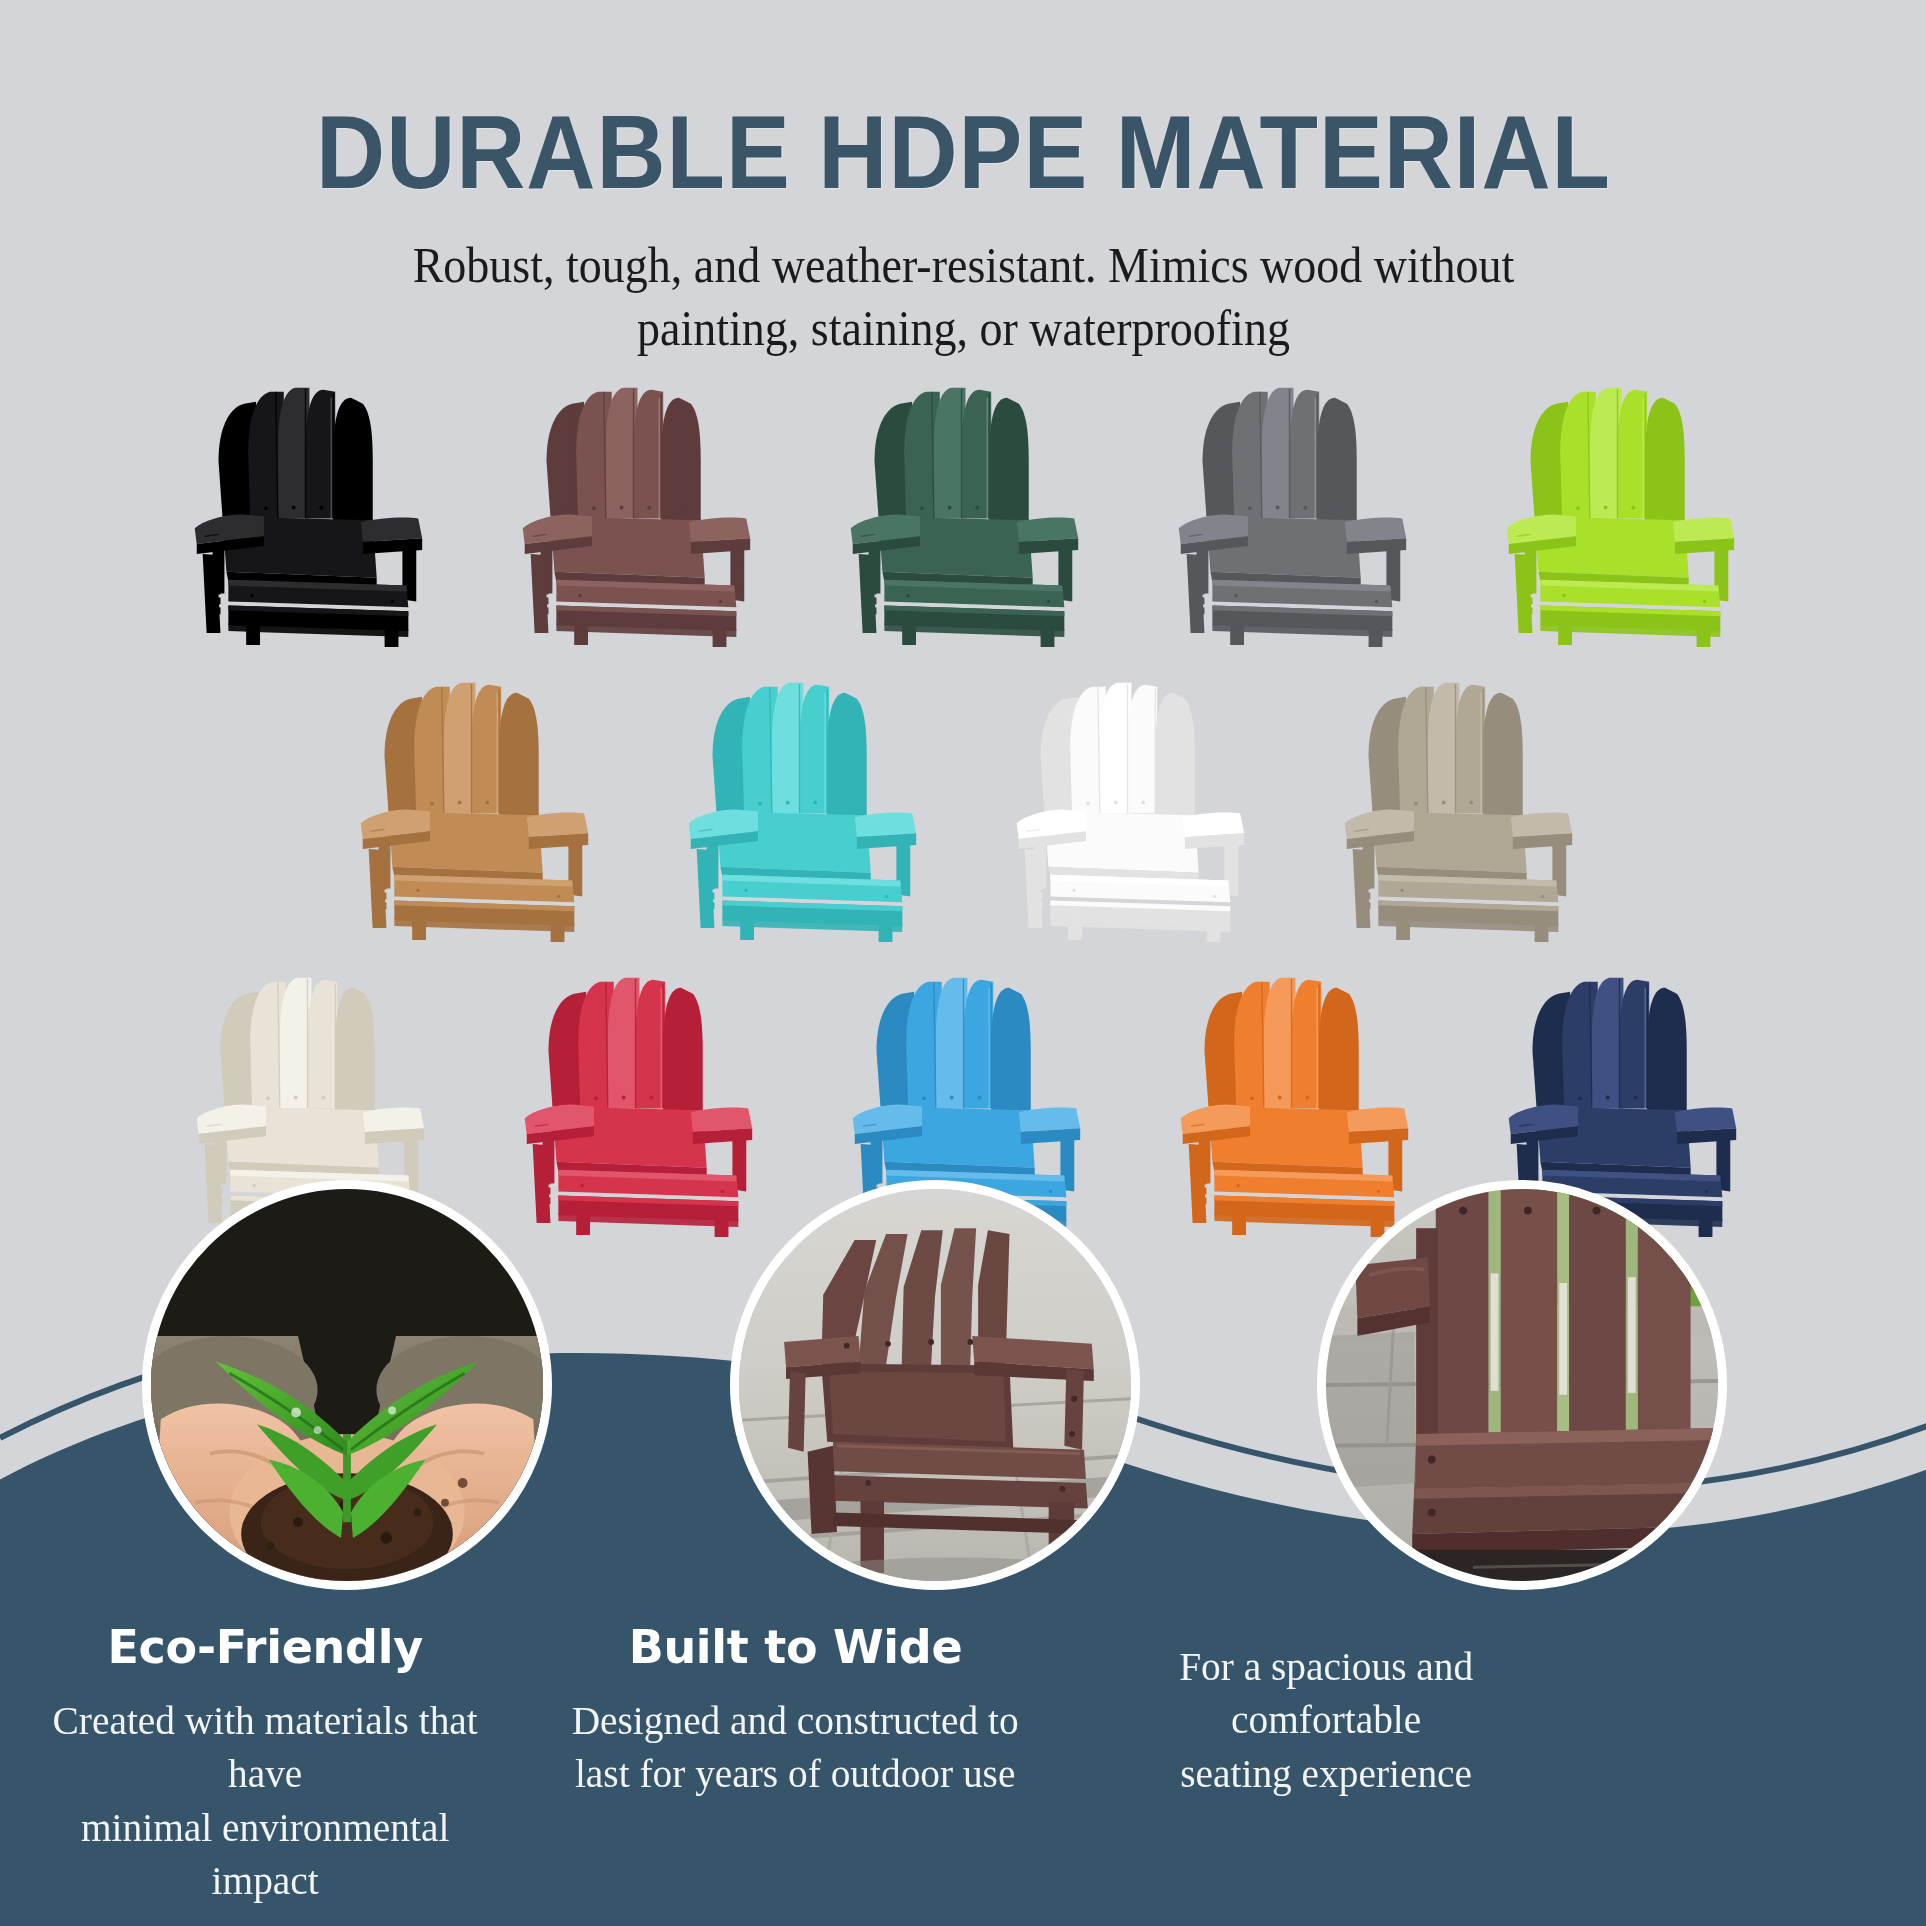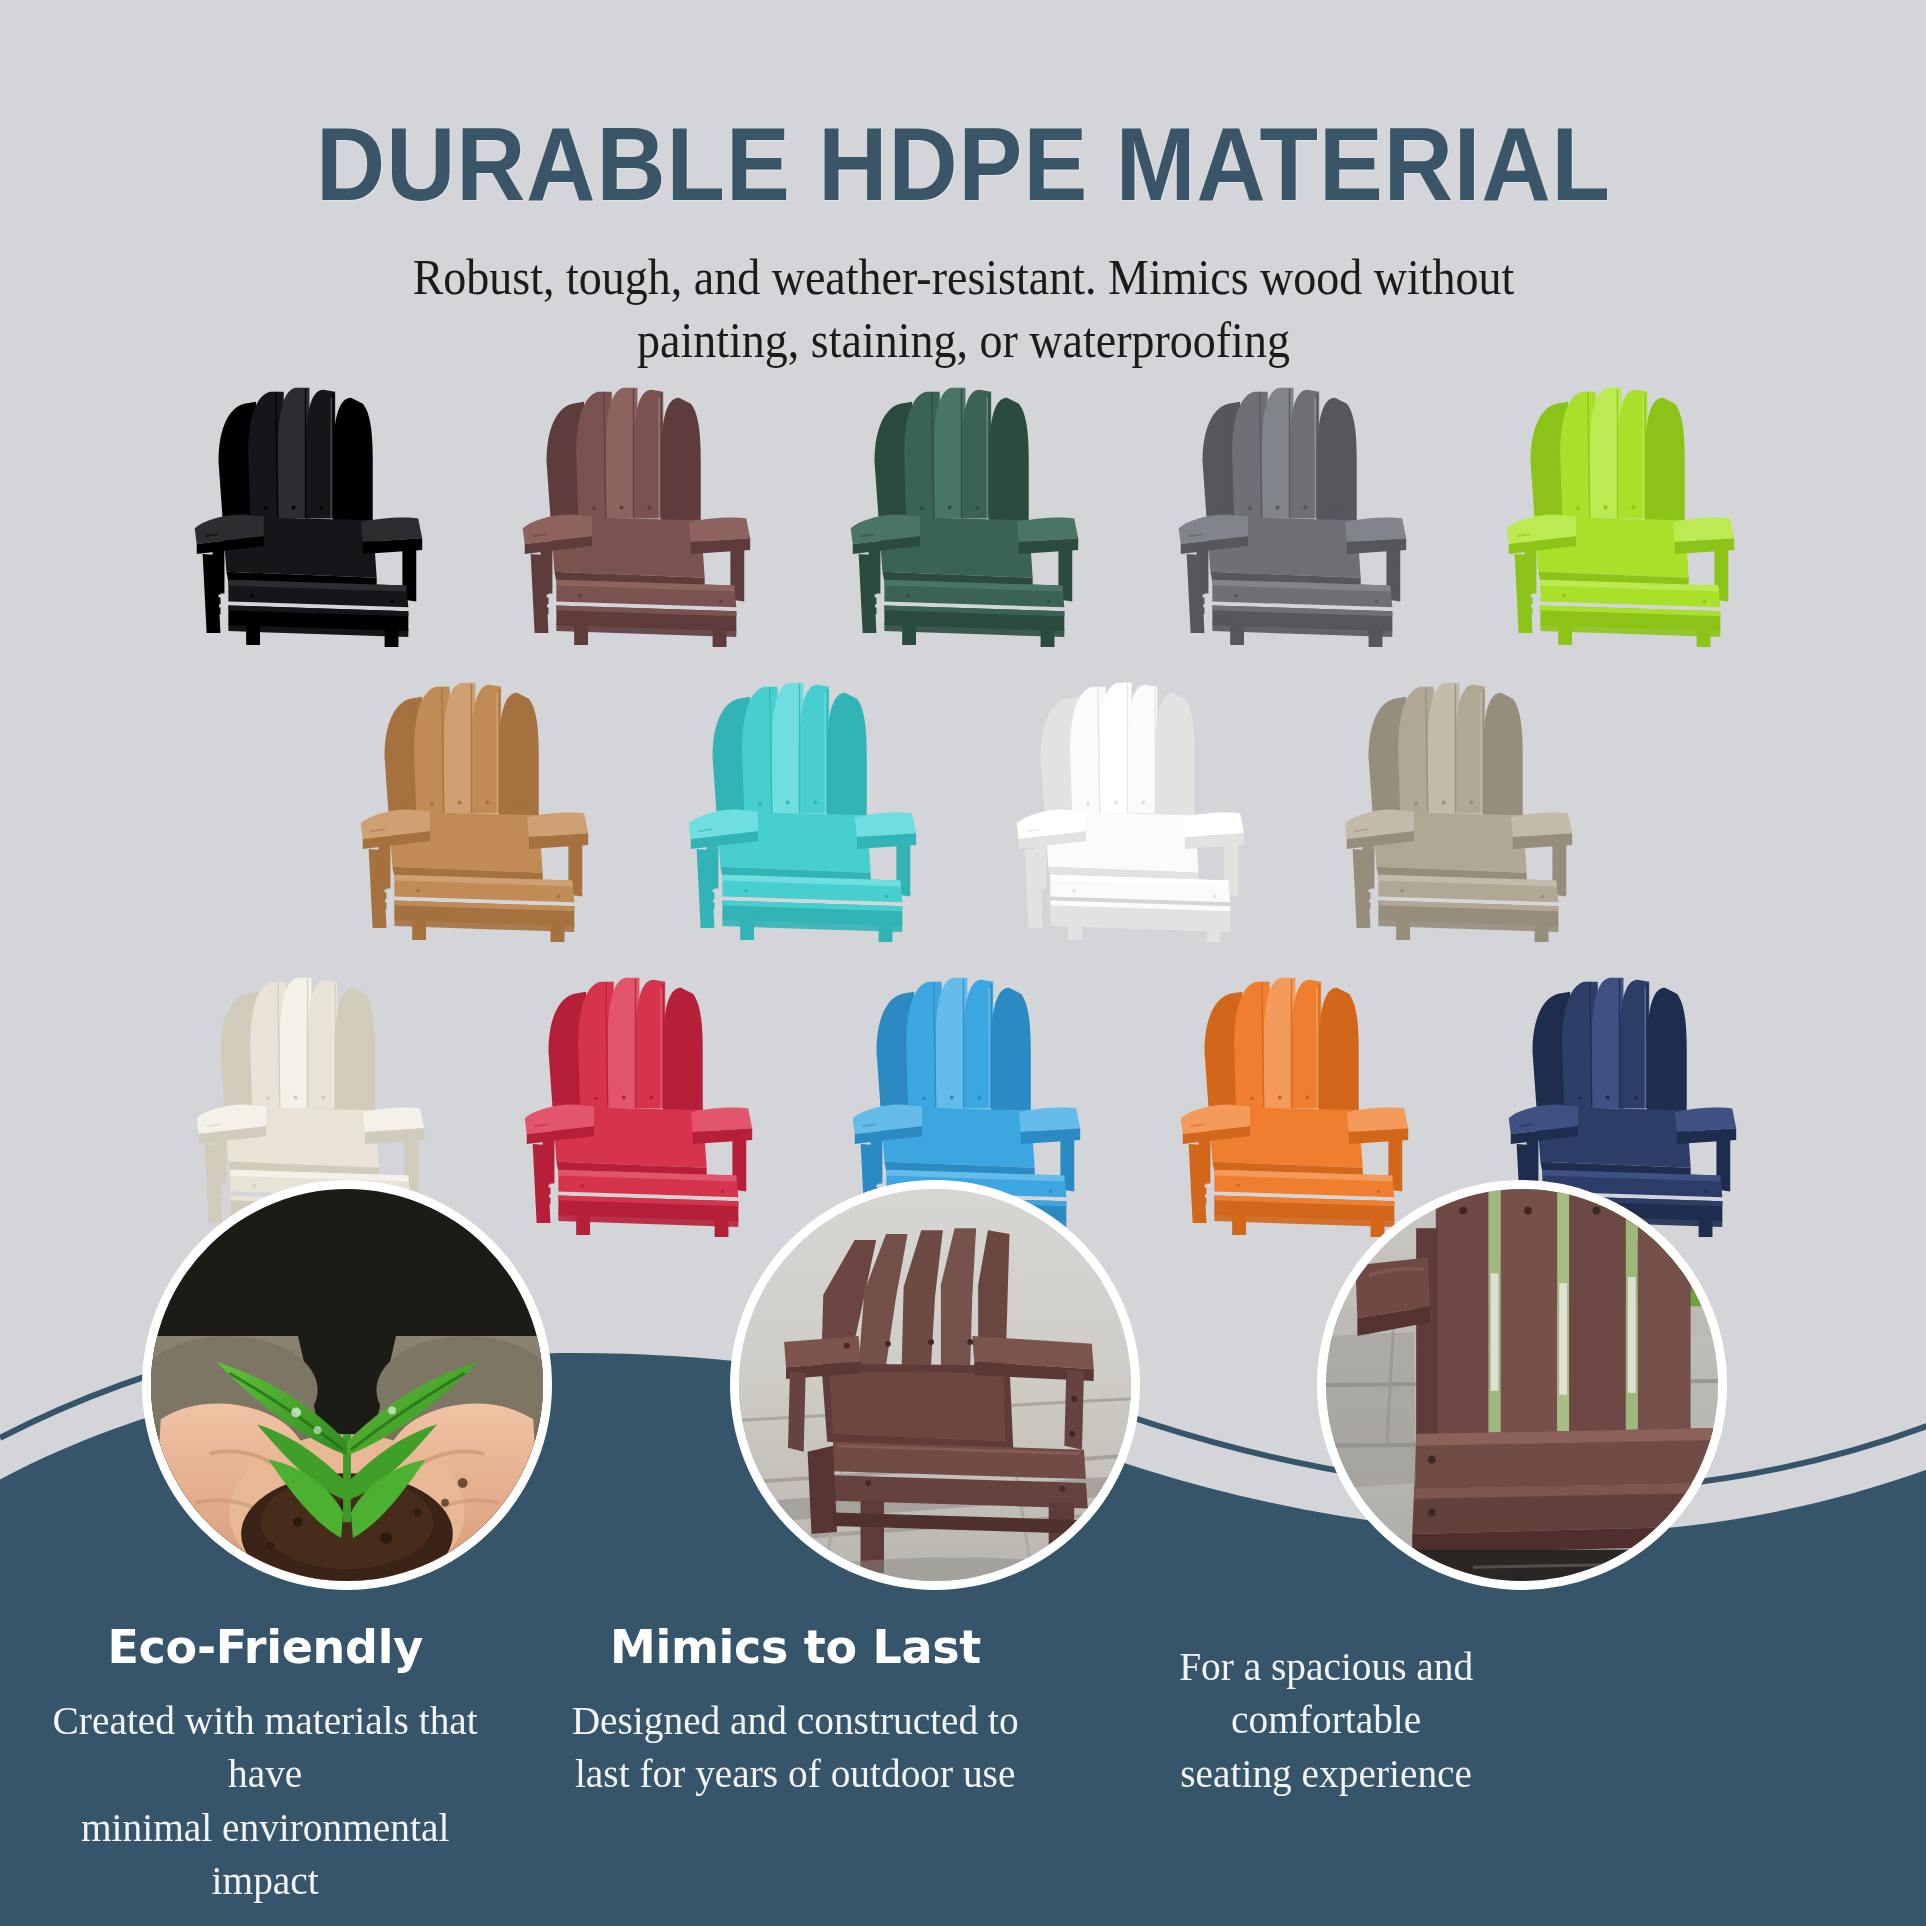--- a/index.html
+++ b/index.html
@@ -5,21 +5,21 @@
   html,body{margin:0;padding:0;}
   body{
     width:1927px;height:1927px;overflow:hidden;
     background:#d3d5d9;
     font-family:"Liberation Sans",sans-serif;
     position:relative;
   }
   #page{position:absolute;inset:0;width:1927px;height:1927px;background:#d3d5d9;overflow:hidden;}
 
   
-  .header{position:absolute;top:16px;left:0;width:1927px;text-align:center;}
+  .header{position:absolute;top:4px;left:0;width:1927px;text-align:center;}
   .title{
     font-family:"Liberation Sans",sans-serif;
     font-weight:bold;
     font-size:103px;
     letter-spacing:1px;
     color:#3a5567;
     margin-top:97px;
     transform:scaleX(.93);
     line-height:1.0;
     text-shadow:1px 1px 0 rgba(255,255,255,.35);
@@ -1360,21 +1360,21 @@
 
   <div class="fcols">
     <div class="fcol">
       <div class="fhead">Eco-Friendly</div>
       <div class="fbody">
         <div>Created with materials that have</div>
         <div>minimal environmental impact</div>
       </div>
     </div>
     <div class="fcol">
-      <div class="fhead">Mimics to Last</div>
+      <div class="fhead">Built to Wide</div>
       <div class="fbody">
         <div>Designed and constructed to</div>
         <div>last for years of outdoor use</div>
       </div>
     </div>
     <div class="fcol">
       <div class="fbody">
         <div>For a spacious and comfortable</div>
         <div>seating experience</div>
       </div>

